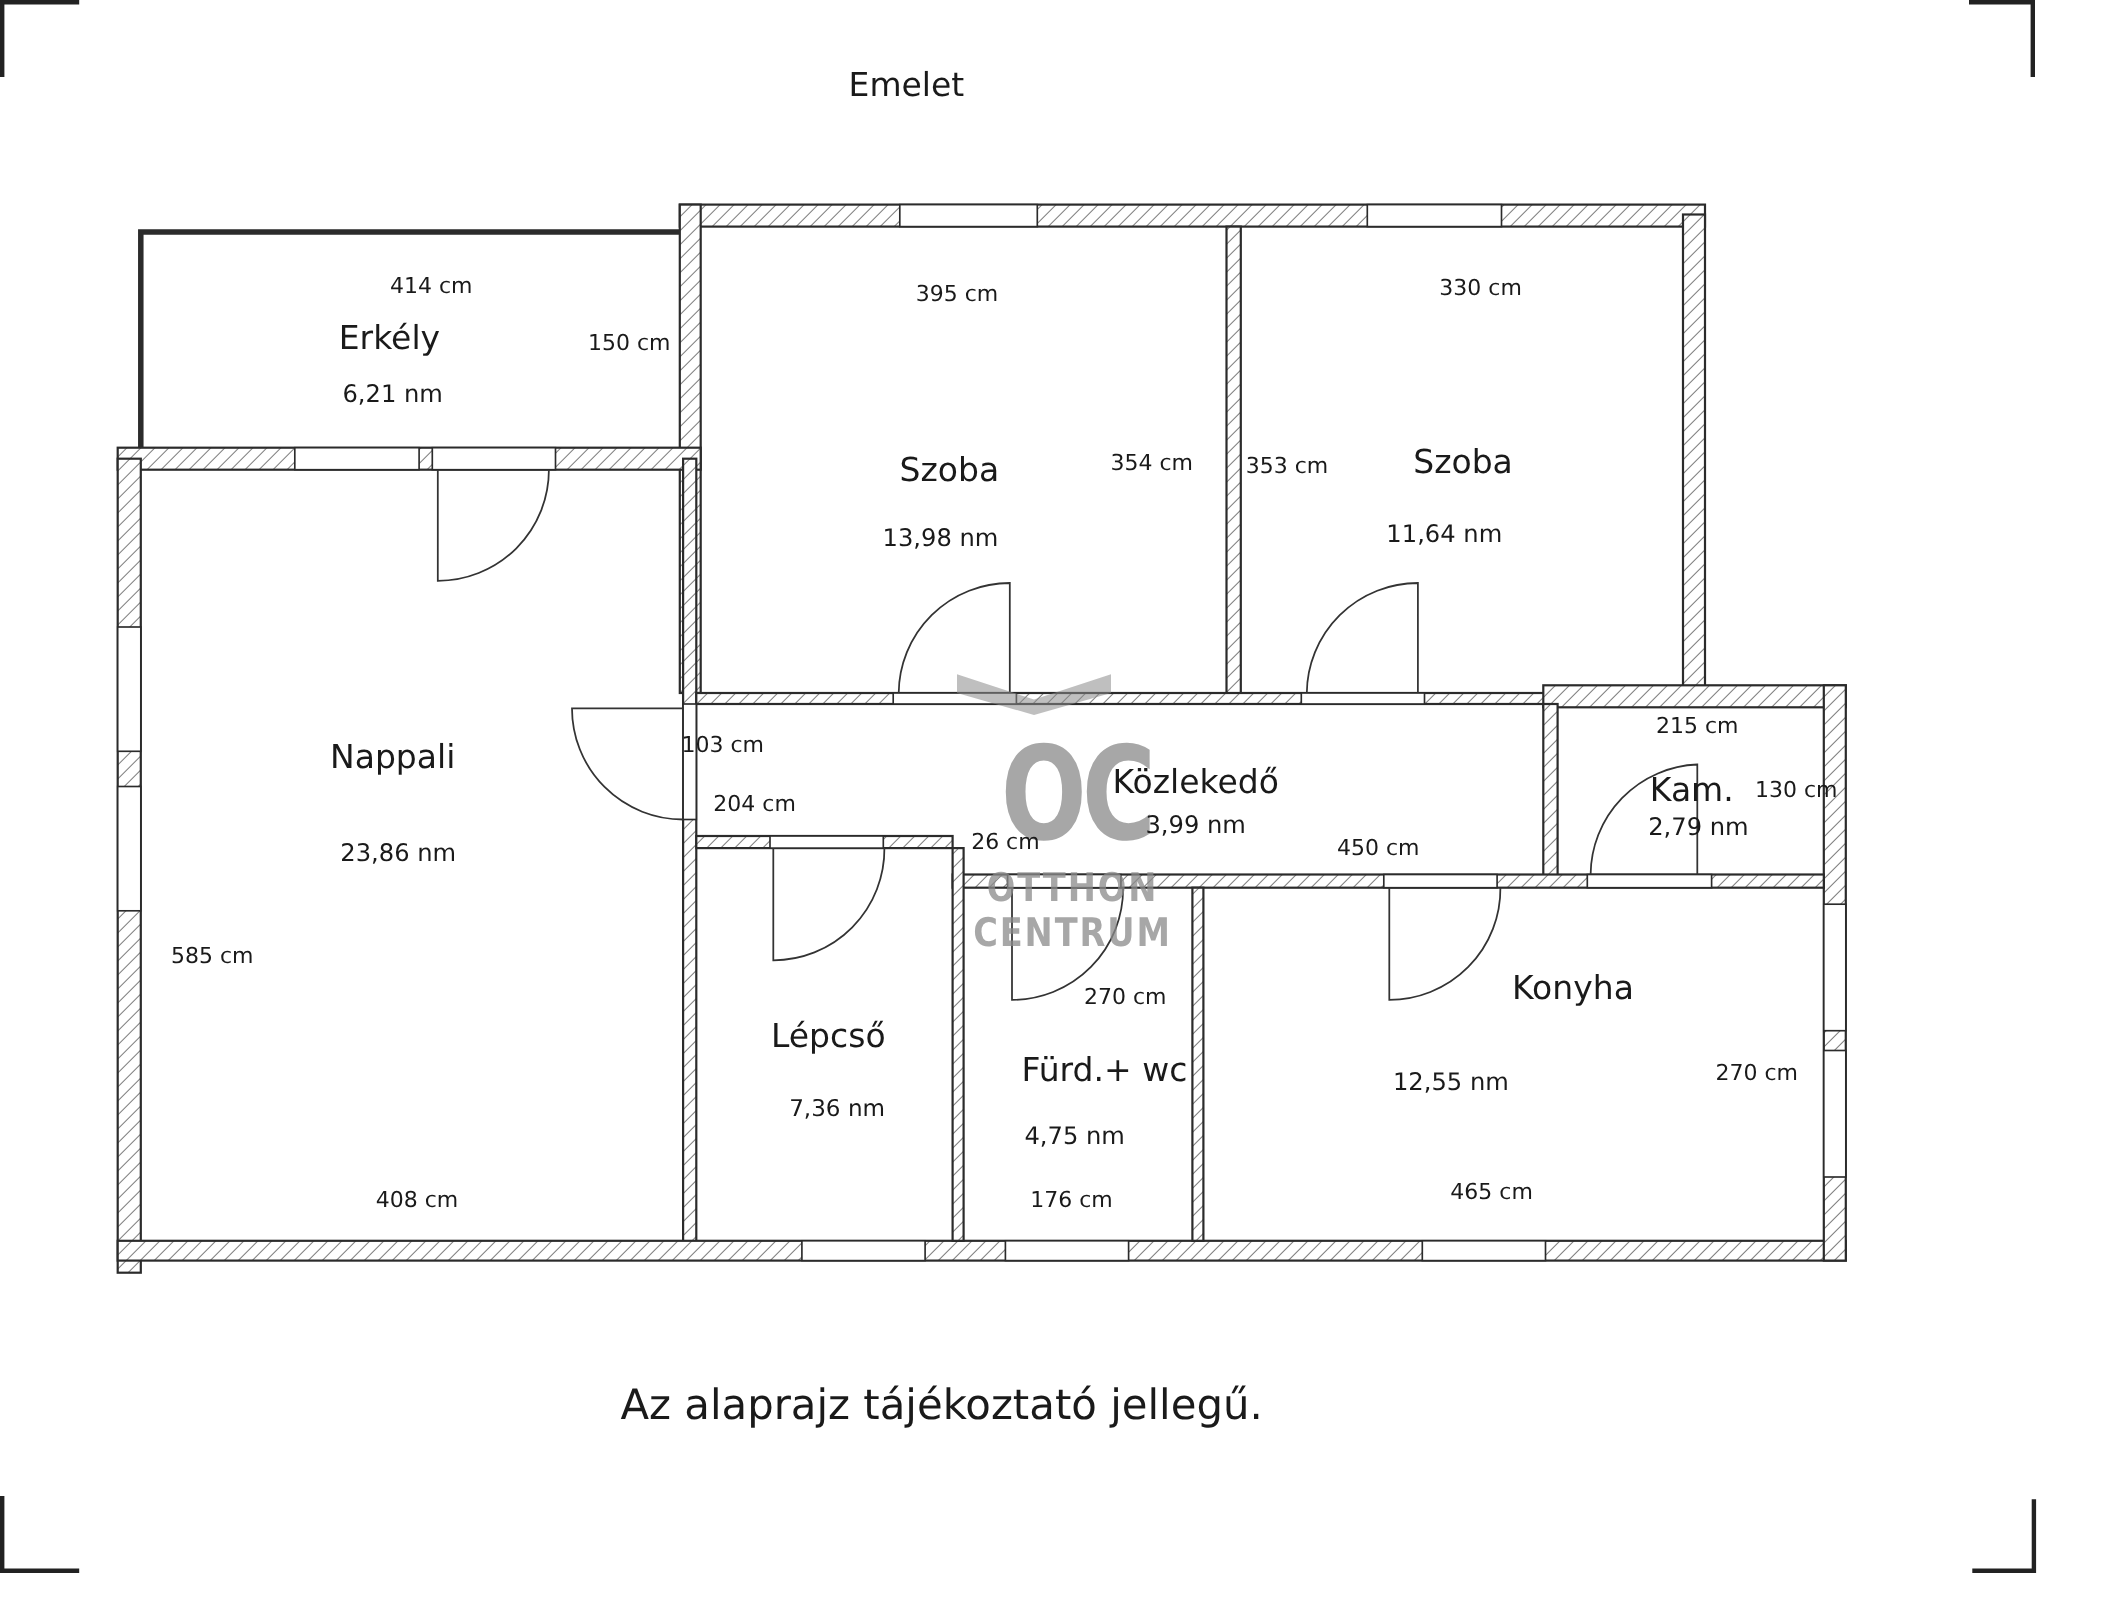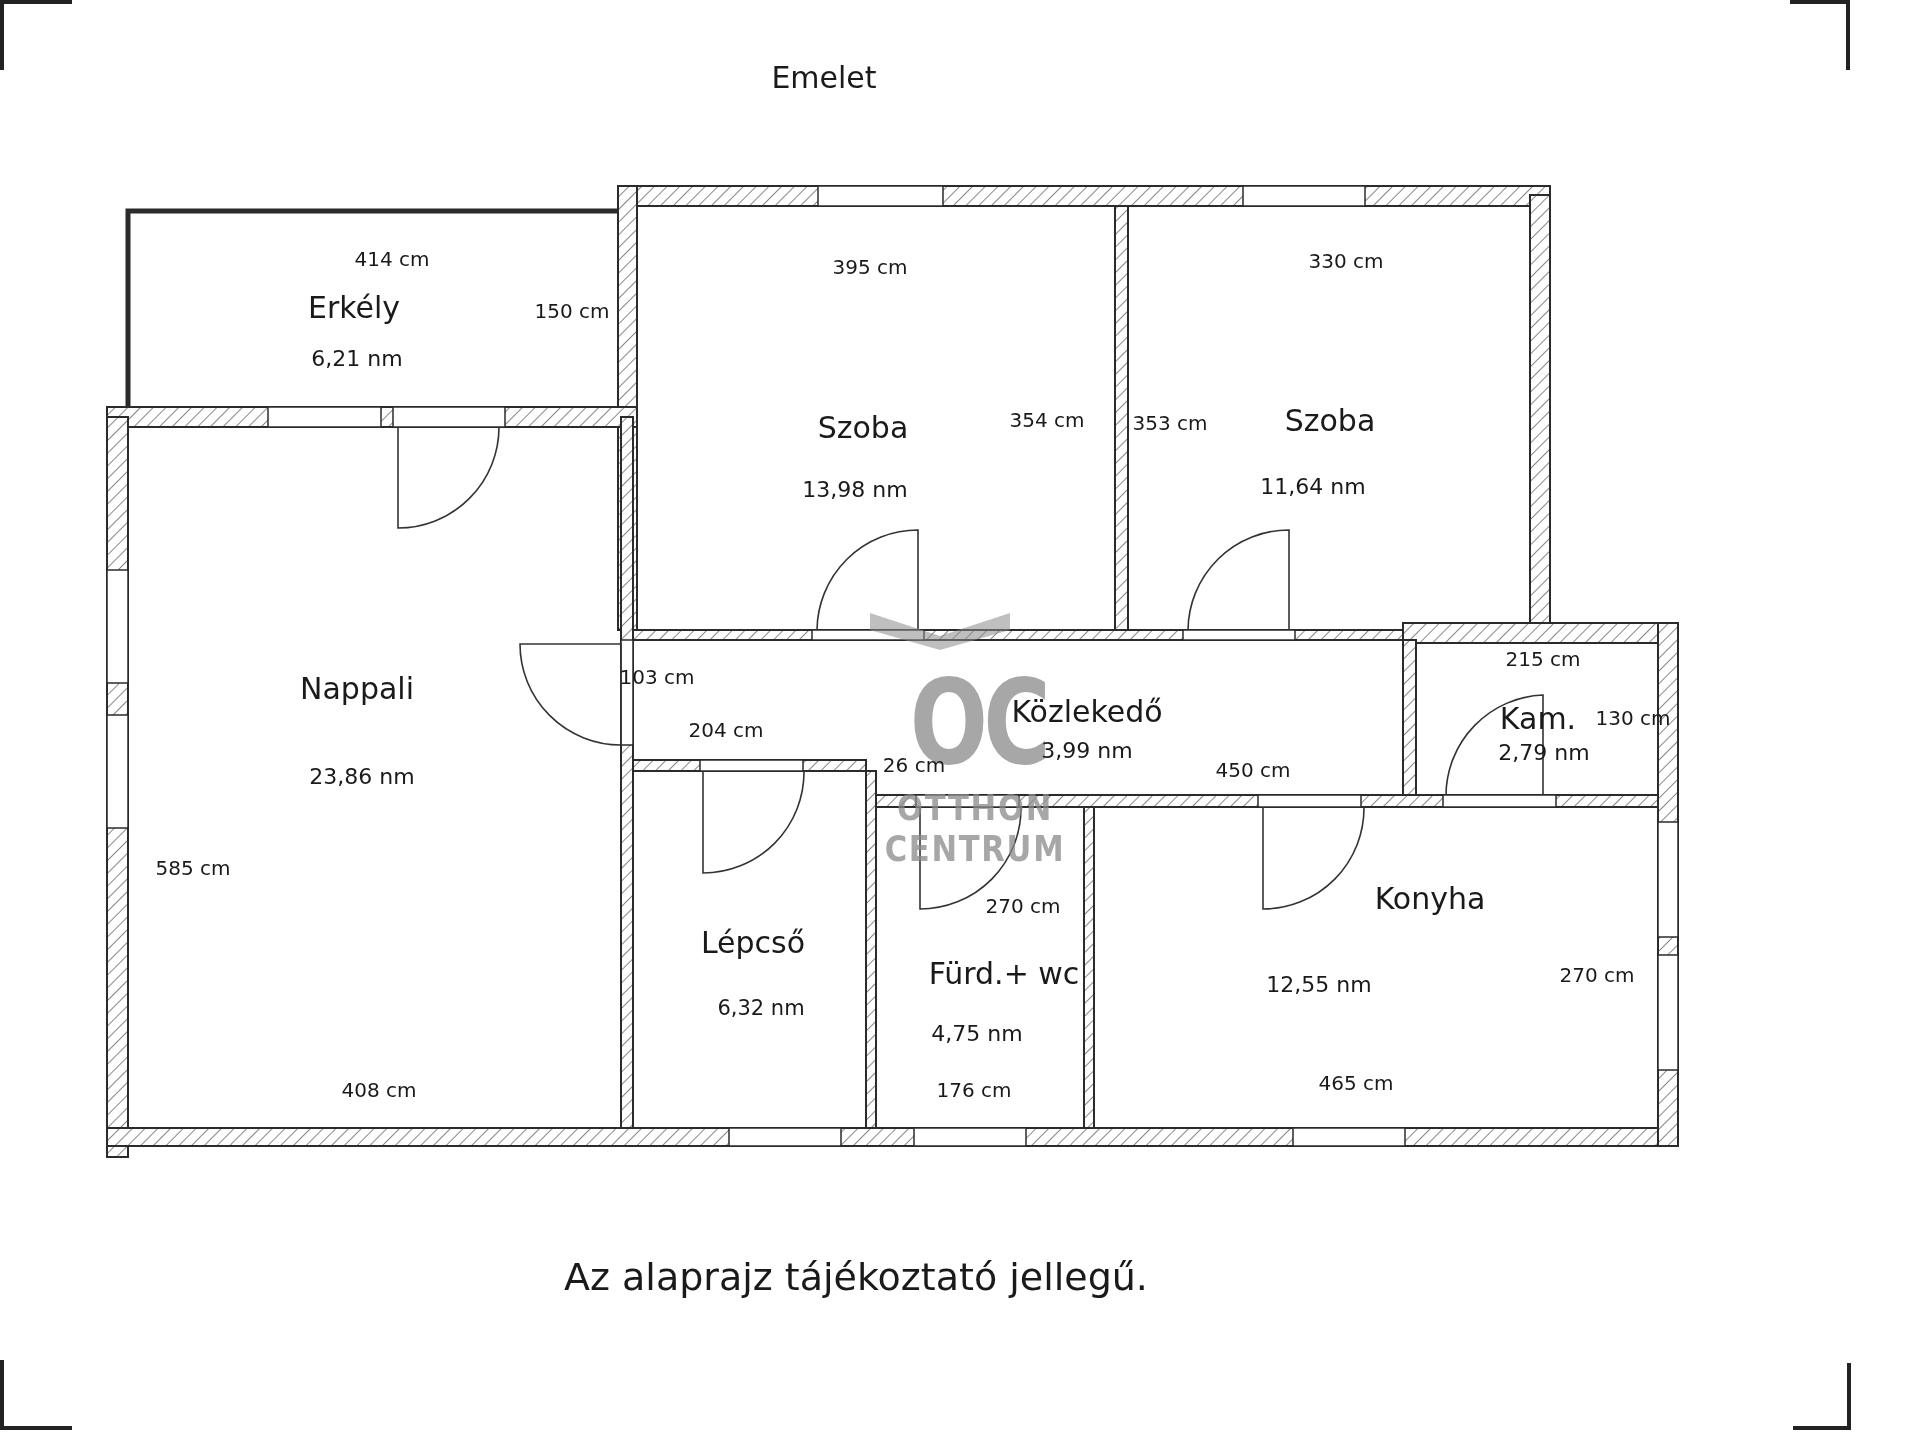--- a/index.html
+++ b/index.html
@@ -131,33 +131,33 @@
 <div class="lbl room-name" style="left:863px;top:428px;">Szoba</div>
 <div class="lbl room-area" style="left:855px;top:490px;">13,98 nm</div>
 <div class="lbl dim" style="left:1047px;top:420px;">354 cm</div>
 
 <div class="lbl dim" style="left:1346px;top:232px;margin-top:29px;">330 cm</div>
 <div class="lbl dim" style="left:1170px;top:423px;text-align:right;">353 cm</div>
 <div class="lbl room-name" style="left:1330px;top:421px;">Szoba</div>
 <div class="lbl room-area" style="left:1313px;top:487px;">11,64 nm</div>
 
 <div class="lbl dim" style="left:657px;top:677px;">103 cm</div>
-<div class="lbl dim" style="left:726px;top:730px;text-align:center;">204 cm</div>
+<div class="lbl dim" style="left:686px;top:730px;text-align:center;">204 cm</div>
 <div class="lbl dim" style="left:914px;top:765px;">26 cm</div>
 <div class="lbl room-name" style="left:1087px;top:712px;">Közlekedő</div>
 <div class="lbl room-area" style="left:1087px;top:751px;">3,99 nm</div>
 <div class="lbl dim" style="left:1253px;top:770px;">450 cm</div>
 
 <div class="lbl dim" style="left:1543px;top:659px;">215 cm</div>
 <div class="lbl room-name" style="left:1538px;top:719px;">Kam.</div>
 <div class="lbl dim" style="left:1633px;top:718px;">130 cm</div>
 <div class="lbl room-area" style="left:1544px;top:753px;">2,79 nm</div>
 
 <div class="lbl room-name" style="left:753px;top:943px;">Lépcső</div>
-<div class="lbl small-area" style="left:761px;top:1008px;">6,32 nm</div>
+<div class="lbl small-area" style="left:761px;top:1008px;">7,36 nm</div>
 
 <div class="lbl dim" style="left:1023px;top:906px;">270 cm</div>
 <div class="lbl room-name" style="left:1004px;top:974px;">Fürd.+ wc</div>
 <div class="lbl room-area" style="left:977px;top:1034px;">4,75 nm</div>
 <div class="lbl dim" style="left:974px;top:1090px;">176 cm</div>
 
 <div class="lbl room-name" style="left:1430px;top:899px;">Konyha</div>
 <div class="lbl room-area" style="left:1319px;top:985px;">12,55 nm</div>
 <div class="lbl dim" style="left:1597px;top:975px;">270 cm</div>
 <div class="lbl dim" style="left:1356px;top:1083px;">465 cm</div>

